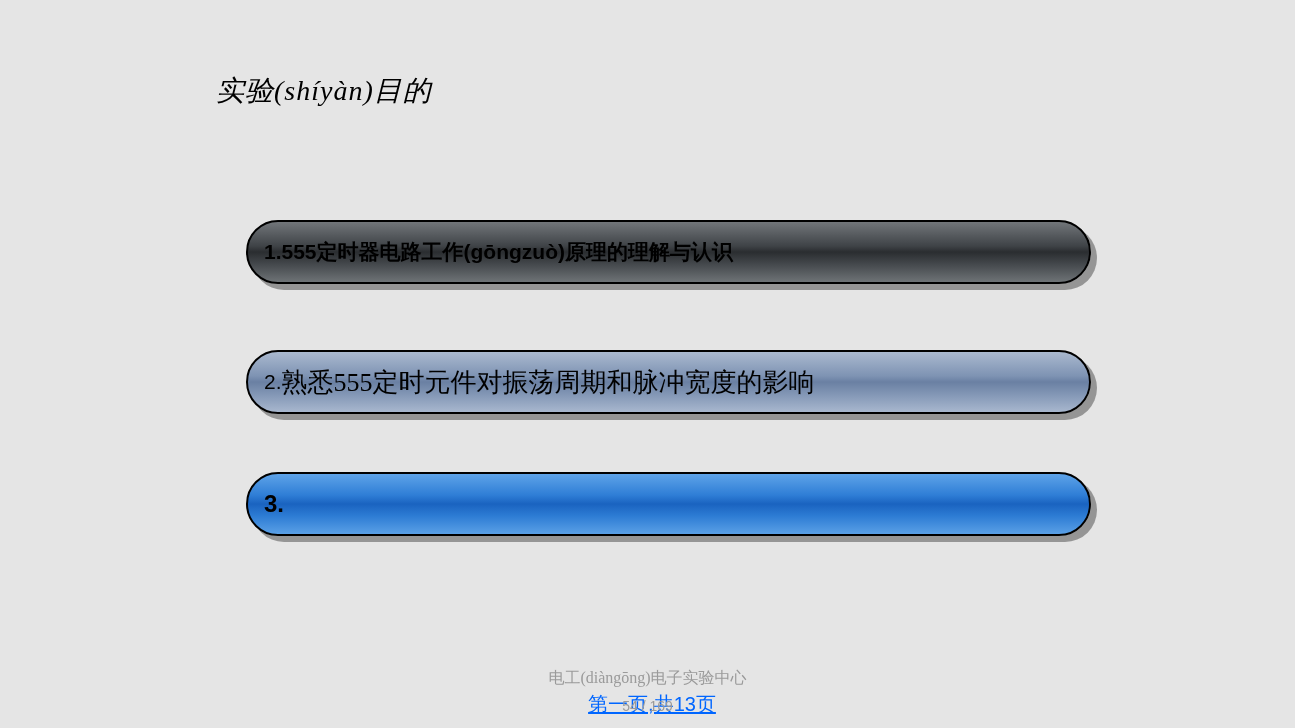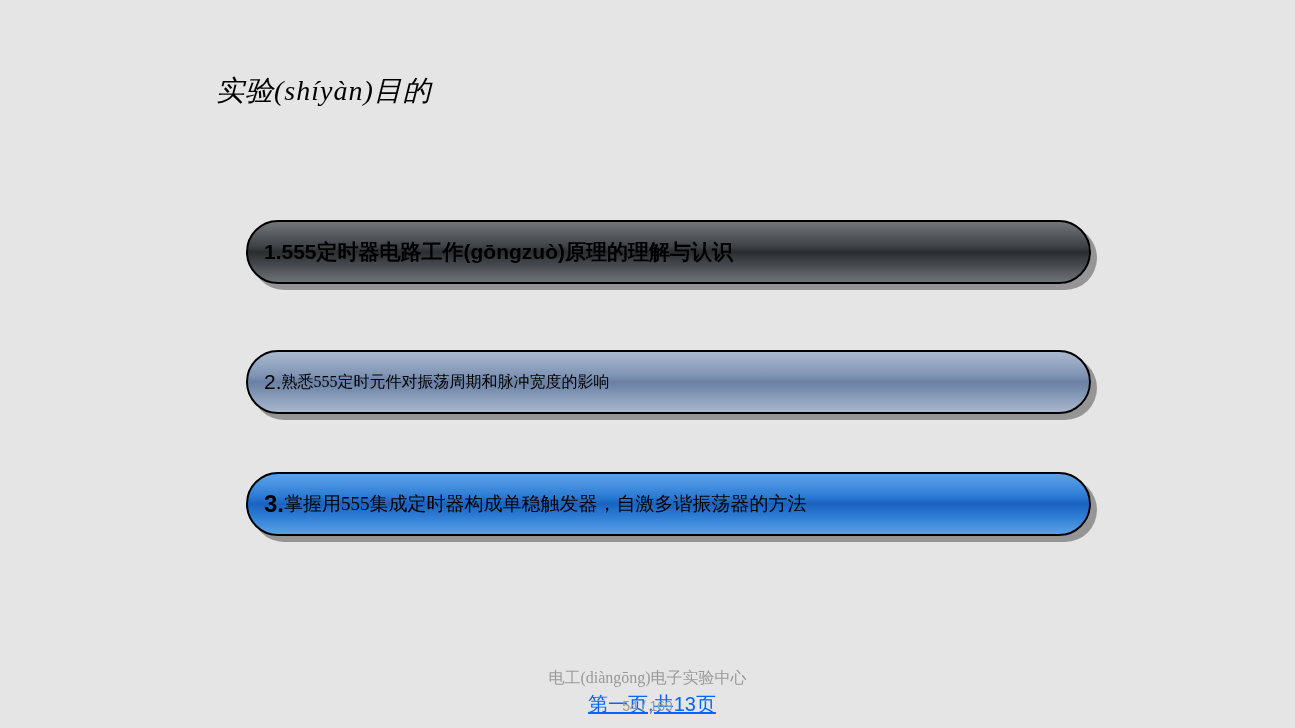--- a/index.html
+++ b/index.html
@@ -49,21 +49,21 @@
     .pill-2 {
       top: 336px;
       background: linear-gradient(to bottom, #aab9cf 0%, #7e93b3 40%, #6a80a3 50%, #8296b5 70%, #a8b7ce 100%);
     }
     .pill-2 .num {
       font-family: "Microsoft YaHei", sans-serif;
       font-size: 21px;
     }
     .pill-2 .txt {
       font-family: "SimSun", "宋体", serif;
-      font-size: 16px;
+      font-size: 26px;
     }
     .pill-3 {
       top: 458px;
       background: linear-gradient(to bottom, #5ea3e8 0%, #2f7ed6 35%, #1a63c0 50%, #2d7cd4 70%, #5aa0e6 100%);
     }
     .pill-3 .num {
       font-family: "Microsoft YaHei", sans-serif;
       font-weight: bold;
       font-size: 24px;
     }
@@ -112,20 +112,19 @@
   <span>1.555定时器电路工作(gōngzuò)原理的理解与认识</span>
 </div>
 
 <div class="pill pill-2">
   <span class="num">2.</span>
     <span class="txt">熟悉555定时元件对振荡周期和脉冲宽度的影响</span>
 </div>
 
 <div class="pill pill-3">
   <span class="num">3.</span>
-    <span class="txt">掌握用555集成定时器构成单稳触发器，自激多谐振荡器的方法</span>
 </div>
 
 <div class="footer">
   <div class="footer-line1">电工(diàngōng)电子实验中心</div>
   <div class="footer-line2">第一页,共13页</div>
 </div>
 <div class="footer-overlap">54 / 169</div>
 
 </body></html>

